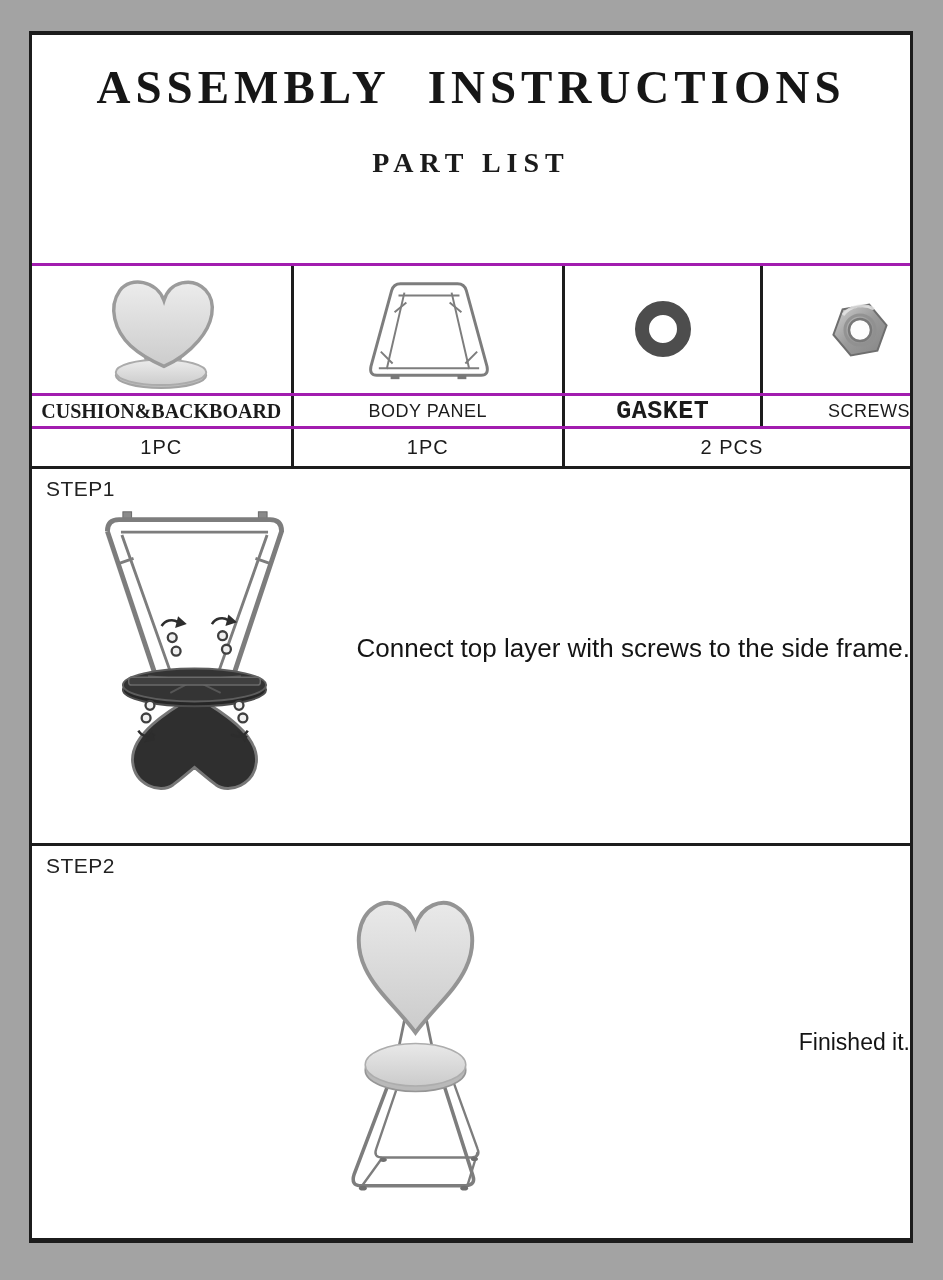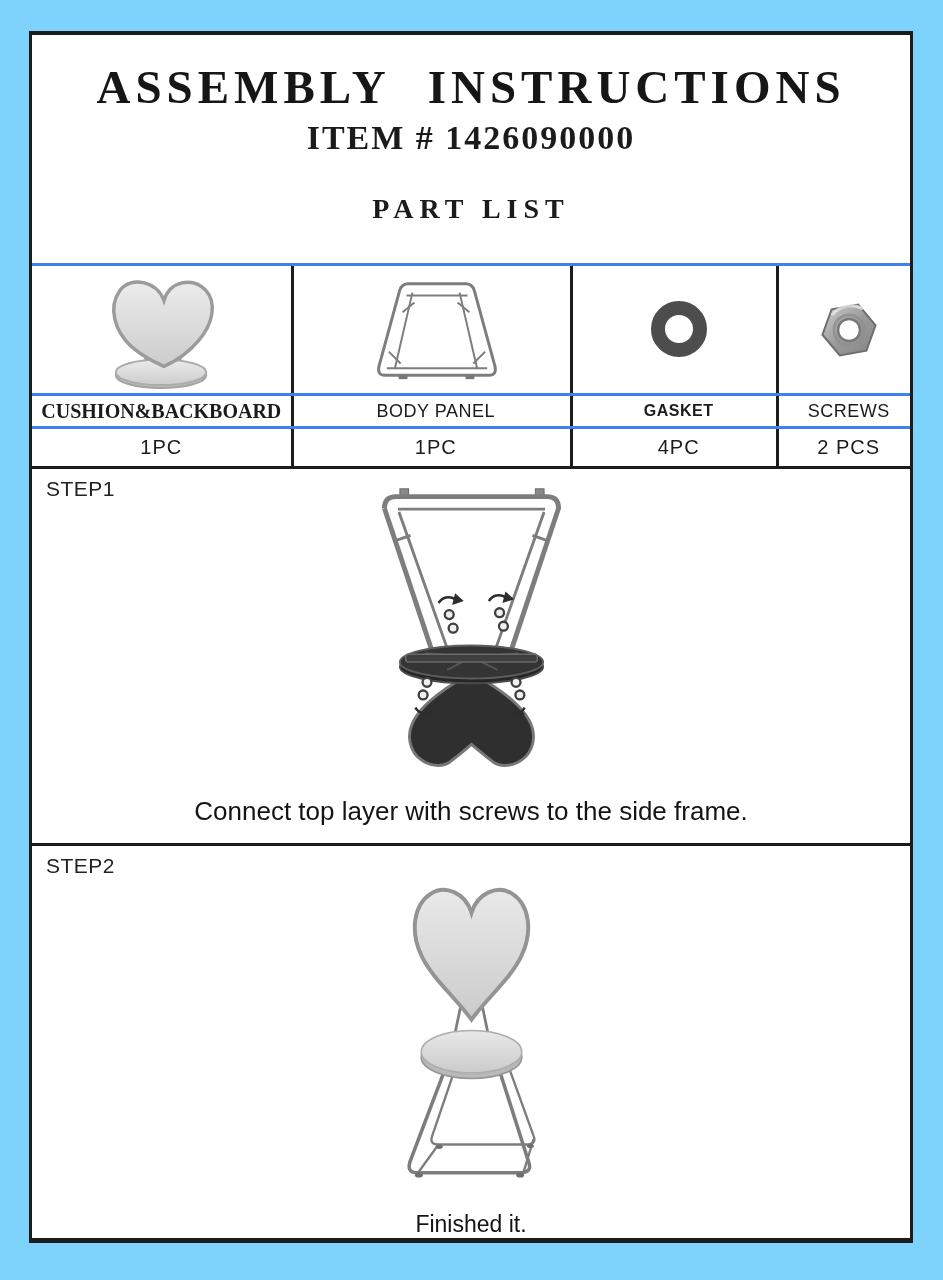--- a/index.html
+++ b/index.html
@@ -1,56 +1,55 @@
 <!DOCTYPE html>
 <html><head>
 <meta charset="utf-8">
 <style>
   html,body{margin:0;padding:0;background:#ffffff;}
-  .canvas{position:relative;width:943px;height:1280px;background:#7dd3fc;font-family:"Liberation Sans",sans-serif;color:#1b1b1b;}
+  .canvas{position:relative;width:943px;height:1280px;background:#a3a3a3;font-family:"Liberation Sans",sans-serif;color:#1b1b1b;}
   .sheet{position:absolute;left:29px;top:31px;width:884px;height:1212px;box-sizing:border-box;
          border:3px solid #1c1c1c;border-top-width:4px;border-bottom-width:5px;
          display:flex;flex-direction:column;background:#fff;}
   
   .hdr{height:228px;box-sizing:border-box;text-align:center;}
   .title{margin:0;padding-top:24px;font-family:"Liberation Serif",serif;font-weight:700;
          font-size:47px;line-height:56px;letter-spacing:5px;word-spacing:22px;color:#161616;}
   .itemline{font-family:"Liberation Serif",serif;font-weight:700;font-size:34px;line-height:46px;letter-spacing:2px;}
   .partlist{font-family:"Liberation Serif",serif;font-weight:700;font-size:28px;line-height:44px;letter-spacing:6px;margin-top:26px;}
   
-  .trow{display:grid;grid-template-columns:29.8% 30.9% 22.6% auto;border-top:3px solid #3b82f6;box-sizing:border-box;gap:8px;}
+  .trow{display:grid;grid-template-columns:29.8% 30.9% 22.6% auto;border-top:3px solid #a21caf;box-sizing:border-box;}
   .tcell{border-right:3px solid #1c1c1c;display:flex;align-items:center;justify-content:center;box-sizing:border-box;overflow:hidden;}
-  .tcell:last-child{border-right:none;}
+  .tcell:last-child{border-right:none;justify-content:flex-end;}
   .row-img{height:130px;}
   .row-name{height:33px;}
   .row-qty{height:40px;}
   .pname{font-size:18px;letter-spacing:0.5px;}
   .pname.serif{font-family:"Liberation Serif",serif;font-weight:700;font-size:20px;letter-spacing:0;}
-  .pname.bold{font-weight:700;font-size:16px;}
+  .pname.bold{font-weight:700;font-size:25px;font-family:Liberation Mono, monospace;}
   .pqty{font-size:20px;letter-spacing:1px;}
   
-  .step{border-top:3px solid #1c1c1c;box-sizing:border-box;display:flex;flex-direction:column;align-items:center;position:relative;}
+  .step{border-top:3px solid #1c1c1c;box-sizing:border-box;display:flex;align-items:center;position:relative;}
   .step1{height:377px;}
   .step2{flex:1;}
   .steplabel{position:absolute;left:14px;top:8px;font-size:21px;letter-spacing:0.5px;color:#222;}
   .stepart{flex:1;display:flex;align-items:center;justify-content:center;width:100%;}
   .caption1{font-size:26px;color:#141414;margin-bottom:16px;}
   .caption2{font-size:23px;color:#141414;}
   .tube{fill:none;stroke:#7d7d7d;}
   svg{display:block;}
 </style>
 </head>
 <body>
 
 <div class="canvas">
   <div class="sheet">
 
     <div class="hdr">
       <h1 class="title">ASSEMBLY INSTRUCTIONS</h1>
-      <div class="itemline">ITEM # 1426090000</div>
       <div class="partlist">PART LIST</div>
     </div>
 
     <div class="trow row-img">
       <div class="tcell">
         <span>
           <svg width="172" height="118" viewBox="0 0 170 120">
             <defs>
               <linearGradient id="velA" x1="0" y1="0" x2="0" y2="1">
                 <stop offset="0" stop-color="#ececec"></stop>
@@ -116,23 +115,20 @@
           <span class="pname">SCREWS</span>
         </div>
     </div>
 
     <div class="trow row-qty">
       <div class="tcell">
           <span class="pqty">1PC</span>
         </div>
       <div class="tcell">
           <span class="pqty">1PC</span>
-        </div>
-      <div class="tcell">
-          <span class="pqty">4PC</span>
         </div>
       <div class="tcell">
           <span class="pqty">2 PCS</span>
         </div>
     </div>
 
     <section class="step step1">
       <div class="steplabel">STEP1</div>
       <div class="stepart">
         <span>

